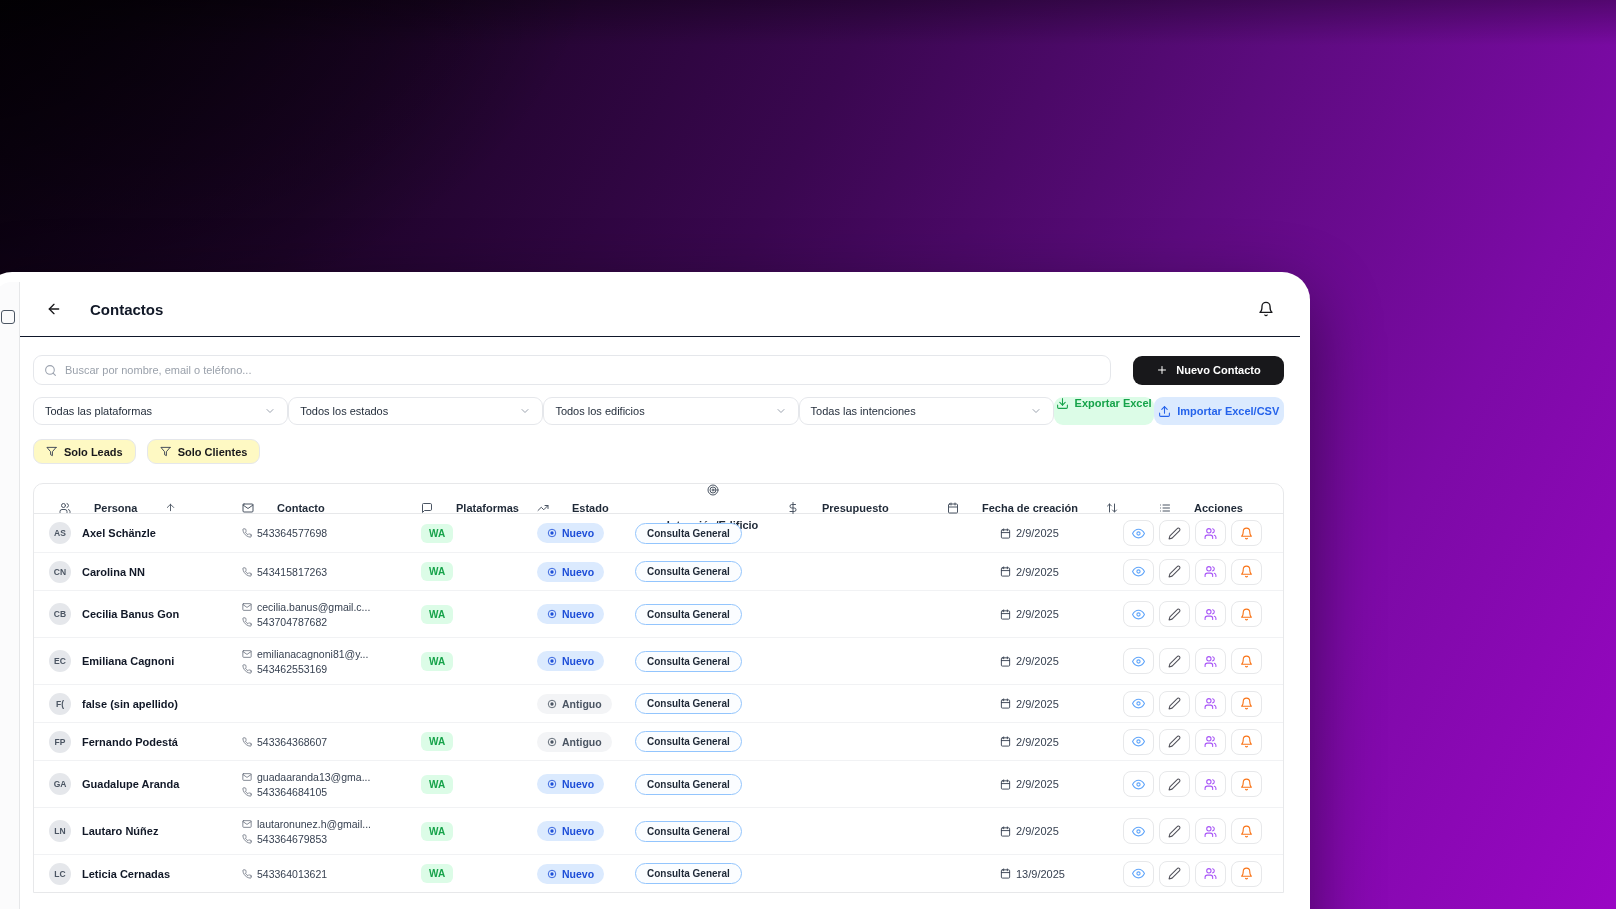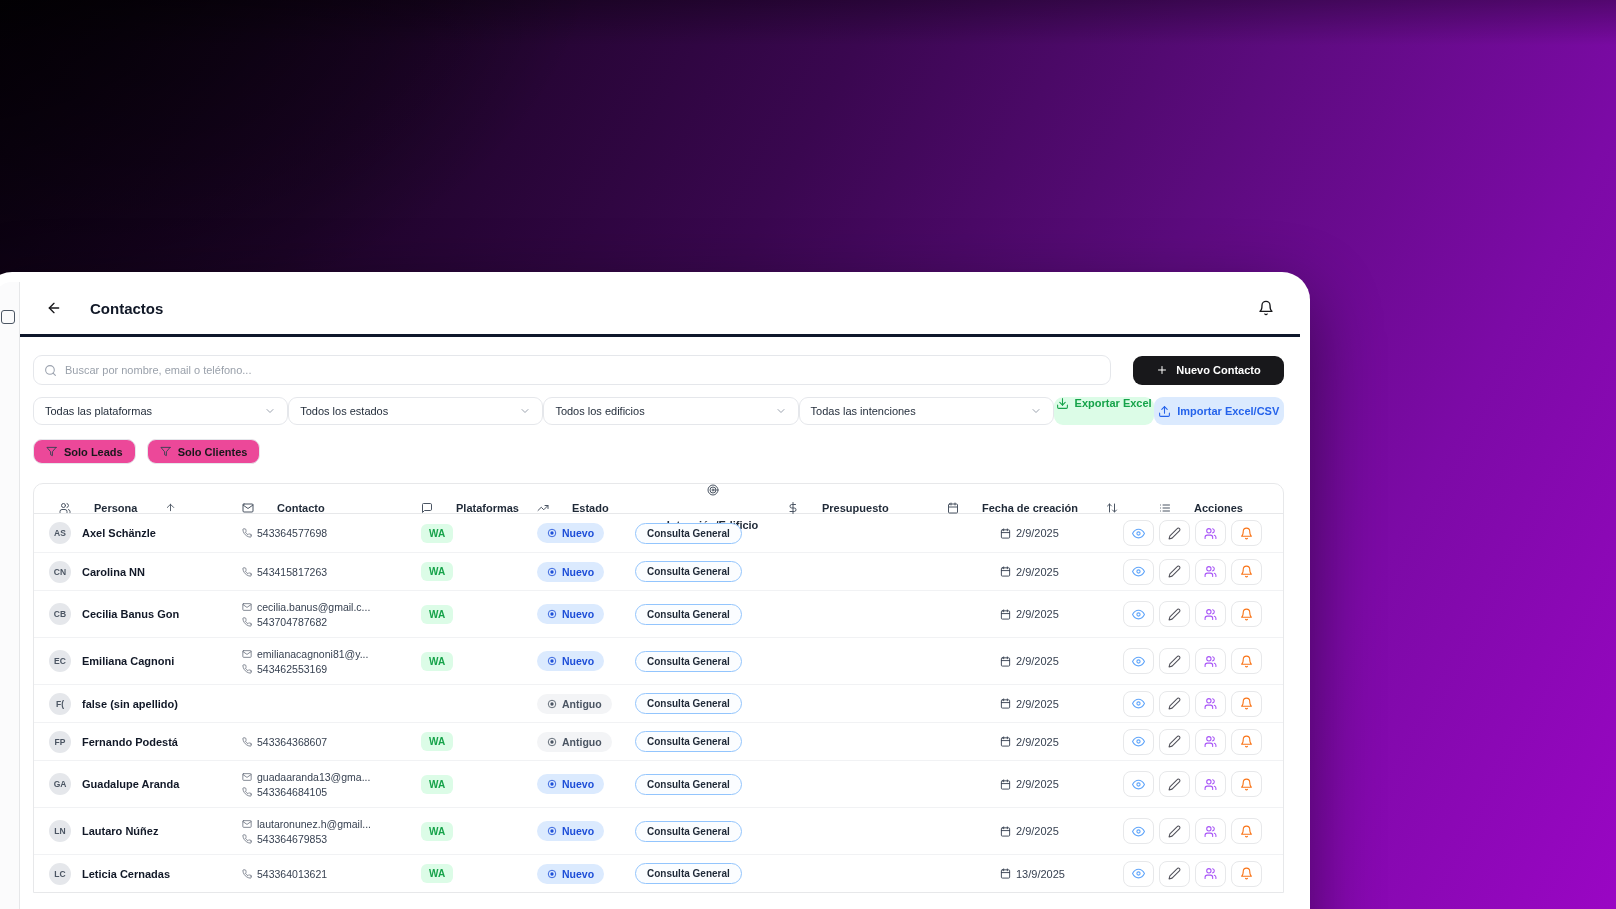--- a/index.html
+++ b/index.html
@@ -13,38 +13,38 @@
   }
   .window {
     position:absolute; left:-16px; top:272px; width:1326px; height:700px;
     background:#fff; border:10px solid rgba(255,255,255,0.52); border-radius:28px;
     box-shadow:0 24px 70px rgba(0,0,0,0.45);
     display:flex; overflow:hidden;
   }
   .mini-sidebar { width:26px; background:#fbfbfc; border-right:1px solid #e6e7e9; position:relative; flex:none; }
   .panel-toggle { position:absolute; left:7px; top:28px; width:14px; height:14px; border:1.5px solid #4b5563; border-radius:3px; background:transparent; cursor:pointer; }
   .main { flex:1; display:flex; flex-direction:column; min-width:0; }
-  .app-header { height:55px; flex:none; display:flex; align-items:center; padding:0 26px; border-bottom:3px solid #0f172a; }
+  .app-header { height:55px; flex:none; display:flex; align-items:center; padding:0 26px; border-bottom:1px solid #0f172a; }
   .back-btn { background:none; border:none; color:#18181b; display:flex; cursor:pointer; }
   .page-title { font-size:15px; font-weight:bold; color:#111827; margin-left:28px; }
   .bell-btn { margin-left:auto; background:none; border:none; color:#18181b; display:flex; cursor:pointer; }
   .content { padding:18px 16px 0 13px; }
   .search-row { display:flex; align-items:center; }
   .search-box { flex:1; height:28px; border:1px solid #e5e7eb; border-radius:9px; display:flex; align-items:center; padding:14px 10px; margin-right:22px; background:#fff; }
   .search-box svg { color:#9ca3af; flex:none; }
   .search-box input { border:none; outline:none; flex:1; margin-left:8px; font-size:11px; font-family:"Liberation Sans", sans-serif; color:#111827; background:transparent; }
   .search-box input::placeholder { color:#9aa1ab; }
   .btn-new { width:151px; height:29px; background:#18181b; color:#fff; border:none; border-radius:9px; font-size:11px; font-weight:bold; display:flex; align-items:center; justify-content:center; gap:8px; cursor:pointer; font-family:"Liberation Sans", sans-serif; }
   .filters-row { display:flex; justify-content:space-between; margin-top:12px; }
   .dd { width:265px; height:28px; border:1px solid #e5e7eb; border-radius:9px; background:#fff; display:flex; align-items:center; padding:0 11px; font-size:11px; color:#1f2937; cursor:pointer; }
   .dd .chev { margin-left:auto; color:#9ca3af; }
   .btn-export { width:104px; height:28px; border:none; border-radius:9px; background:#dcfce7; color:#16a34a; font-size:11px; font-weight:bold; display:flex; align-items:flex-start; justify-content:center; gap:6px; cursor:pointer; font-family:"Liberation Sans", sans-serif; }
   .btn-import { width:136px; height:28px; border:none; border-radius:9px; background:#dbeafe; color:#2563eb; font-size:11px; font-weight:bold; display:flex; align-items:center; justify-content:center; gap:6px; cursor:pointer; font-family:"Liberation Sans", sans-serif; }
   .chips-row { display:flex; gap:11px; margin-top:14px; }
-  .chip { height:25px; border:1px solid #e5e7eb; border-radius:9px; background:#ec4899; display:flex; align-items:center; gap:7px; padding:0 12px; font-size:11px; font-weight:bold; color:#18181b; cursor:pointer; font-family:"Liberation Sans", sans-serif; }
+  .chip { height:25px; border:1px solid #e5e7eb; border-radius:9px; background:#fef9c3; display:flex; align-items:center; gap:7px; padding:0 12px; font-size:11px; font-weight:bold; color:#18181b; cursor:pointer; font-family:"Liberation Sans", sans-serif; }
   .chip svg { color:#374151; }
   .table-wrap { margin-top:19px; border:1px solid #e7e8ea; border-radius:10px 10px 0 0; overflow:hidden; background:#fff; }
   .thead, .trow { display:grid; grid-template-columns:208px 179px 116px 98px 152px 127px 209px 1fr; align-items:center; }
   .thead { height:30px; border-bottom:1px solid #e7e8ea; }
   .th { display:flex; align-items:center; gap:23px; font-size:11px; font-weight:bold; color:#1f2937; }
   .th svg { color:#4b5563; flex:none; }
   .th.h-persona { padding-left:25px; }
   .th.h-intent { padding-left:3px;flex-direction:column; }
   .th.h-fecha { padding-left:33px; }
   .th.h-actions { padding-left:36px; }

